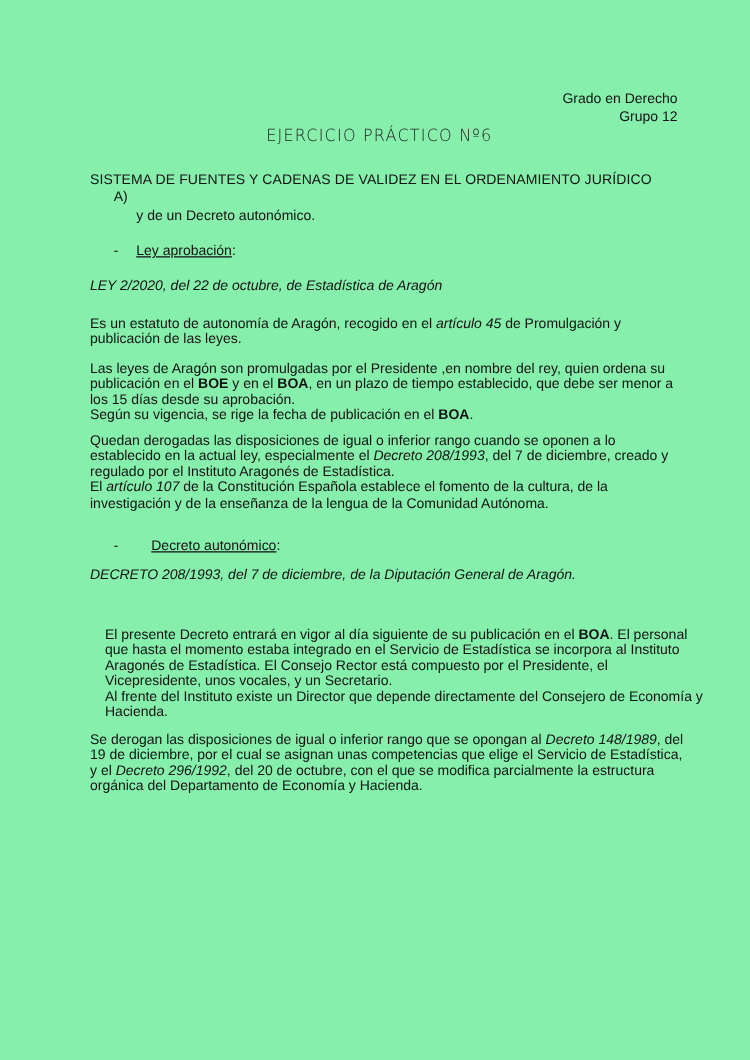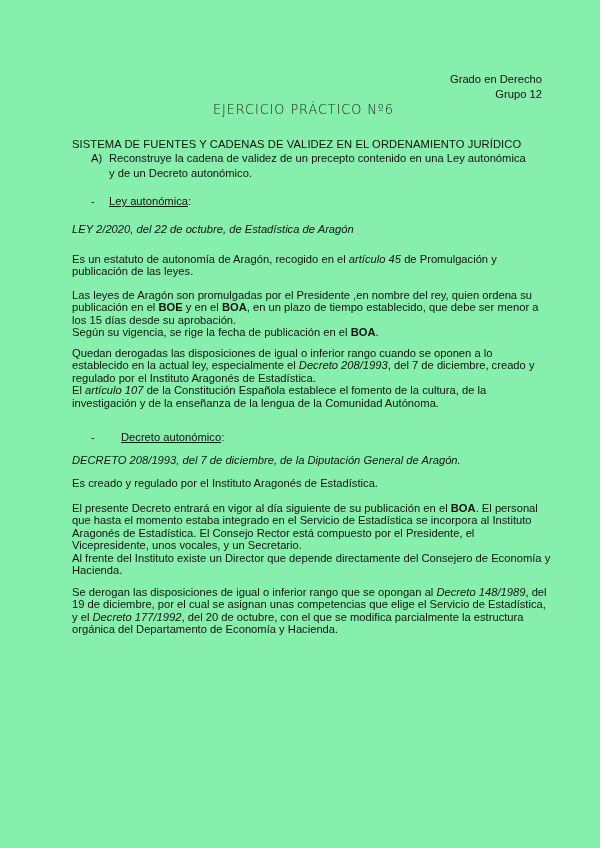--- a/index.html
+++ b/index.html
@@ -23,25 +23,24 @@
 <div class="page">
 
   <div class="abs right" style="right:58px; top:73px;">Grado en Derecho</div>
   <div class="abs right" style="right:58px; top:88px;">Grupo 12</div>
 
   <div class="abs title" style="left:213px; top:103px;">EJERCICIO PRÁCTICO Nº6</div>
 
   <div class="abs heading" style="left:72px; top:138px;">SISTEMA DE FUENTES Y CADENAS DE VALIDEZ EN EL ORDENAMIENTO JURÍDICO</div>
 
   <div class="abs" style="left:91px; top:152px;">A)</div>
-  <div class="abs" style="left:109px; top:152px;">Reconstruye la cadena de validez de un precepto contenido en una Ley autonómica</div>
   <div class="abs" style="left:109px; top:167px;">y de un Decreto autonómico.</div>
 
   <div class="abs" style="left:91px; top:195px;">-</div>
-  <div class="abs" style="left:109px; top:195px;"><span class="u">Ley autonómica</span><span>:</span></div>
+  <div class="abs" style="left:109px; top:195px;"><span class="u">Ley aprobación</span><span>:</span></div>
 
   <div class="abs" style="left:72px; top:223px;"><i>LEY 2/2020, del 22 de octubre, de Estadística de Aragón</i></div>
 
   <div class="para" style="top:253px;">
     <p><span>Es un estatuto de autonomía de Aragón, recogido en el </span><i>artículo 45</i><span> de Promulgación y publicación de las leyes.</span></p>
   </div>
 
   <div class="para" style="top:289px;">
     <p><span>Las leyes de Aragón son promulgadas por el Presidente ,en nombre del rey, quien ordena su publicación en el </span><b>BOE</b><span> y en el </span><b>BOA</b><span>, en un plazo de tiempo establecido, que debe ser menor a los 15 días desde su aprobación.</span></p>
     <p><span>Según su vigencia, se rige la fecha de publicación en el </span><b>BOA</b><span>.</span></p>
@@ -50,24 +49,23 @@
   <div class="para" style="top:347px;">
     <p><span>Quedan derogadas las disposiciones de igual o inferior rango cuando se oponen a lo establecido en la actual ley, especialmente el </span><i>Decreto 208/1993</i><span>, del 7 de diciembre, creado y regulado por el Instituto Aragonés de Estadística.</span></p>
     <p><span>El </span><i>artículo 107</i><span> de la Constitución Española establece el fomento de la cultura, de la investigación y de la enseñanza de la lengua de la Comunidad Autónoma.</span></p>
   </div>
 
   <div class="abs" style="left:91px; top:431px;">-</div>
   <div class="abs" style="left:109px; top:431px;padding-left:12px;"><span class="u">Decreto autonómico</span><span>:</span></div>
 
   <div class="abs" style="left:72px; top:454px;"><i>DECRETO 208/1993, del 7 de diciembre, de la Diputación General de Aragón.</i></div>
 
-  <div class="abs" style="left:72px; top:477px;">Es creado y regulado por el Instituto Aragonés de Estadística.</div>
 
-  <div class="para" style="top:502px;">
+  <div class="para" style="top:502px;margin-left:12px;">
     <p><span>El presente Decreto entrará en vigor al día siguiente de su publicación en el </span><b>BOA</b><span>. El personal que hasta el momento estaba integrado en el Servicio de Estadística se incorpora al Instituto Aragonés de Estadística. El Consejo Rector está compuesto por el Presidente, el Vicepresidente, unos vocales, y un Secretario.</span></p>
     <p>Al frente del Instituto existe un Director que depende directamente del Consejero de Economía y Hacienda.</p>
   </div>
 
   <div class="para" style="top:586px;">
-    <p><span>Se derogan las disposiciones de igual o inferior rango que se opongan al </span><i>Decreto 148/1989</i><span>, del 19 de diciembre, por el cual se asignan unas competencias que elige el Servicio de Estadística, y el </span><i>Decreto 177/1992</i><span>, del 20 de octubre, con el que se modifica parcialmente la estructura orgánica del Departamento de Economía y Hacienda.</span></p>
+    <p><span>Se derogan las disposiciones de igual o inferior rango que se opongan al </span><i>Decreto 148/1989</i><span>, del 19 de diciembre, por el cual se asignan unas competencias que elige el Servicio de Estadística, y el </span><i>Decreto 296/1992</i><span>, del 20 de octubre, con el que se modifica parcialmente la estructura orgánica del Departamento de Economía y Hacienda.</span></p>
   </div>
 
 </div>
 
 </body></html>

